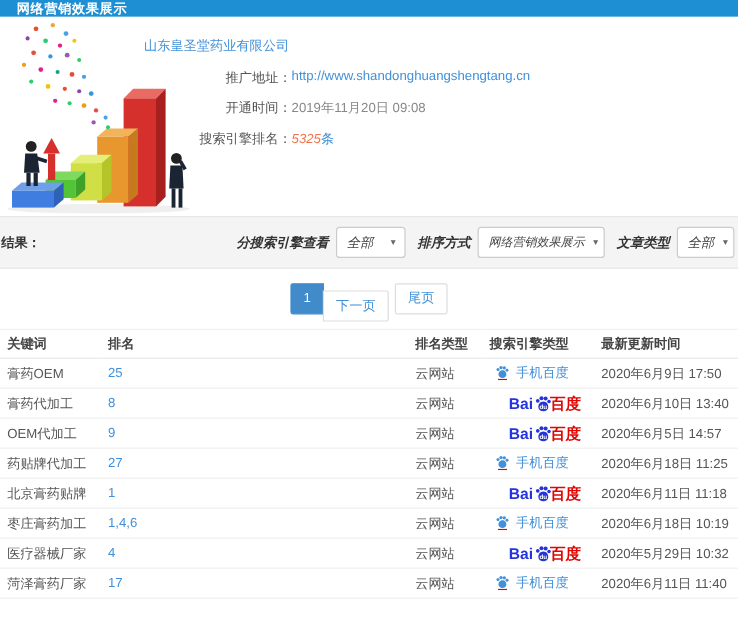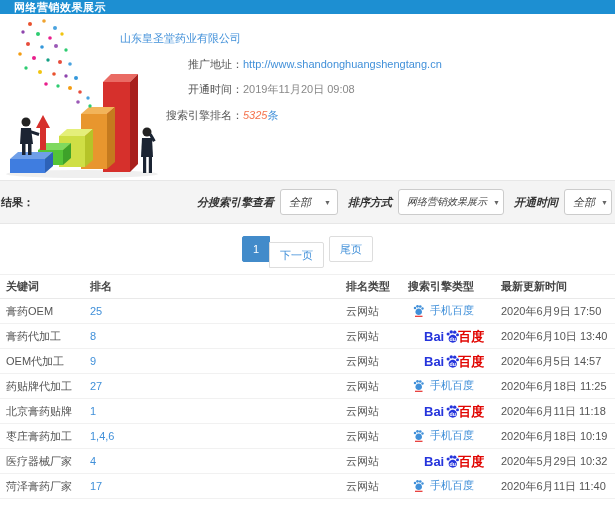--- a/index.html
+++ b/index.html
@@ -190,21 +190,21 @@
       <span class="f-label">分搜索引擎查看</span>
       <span class="select sel-engine">
         <span>全部</span>
         <span class="caret">▼</span>
       </span>
       <span class="f-label">排序方式</span>
       <span class="select sel-sort">
         <span>网络营销效果展示</span>
         <span class="caret">▼</span>
       </span>
-      <span class="f-label">开通时间</span>
+      <span class="f-label">文章类型</span>
       <span class="select sel-article">
         <span>全部</span>
         <span class="caret">▼</span>
       </span>
 
     </div>
   </div>
 
   <div class="pagination">
     <span class="page active">1</span>

